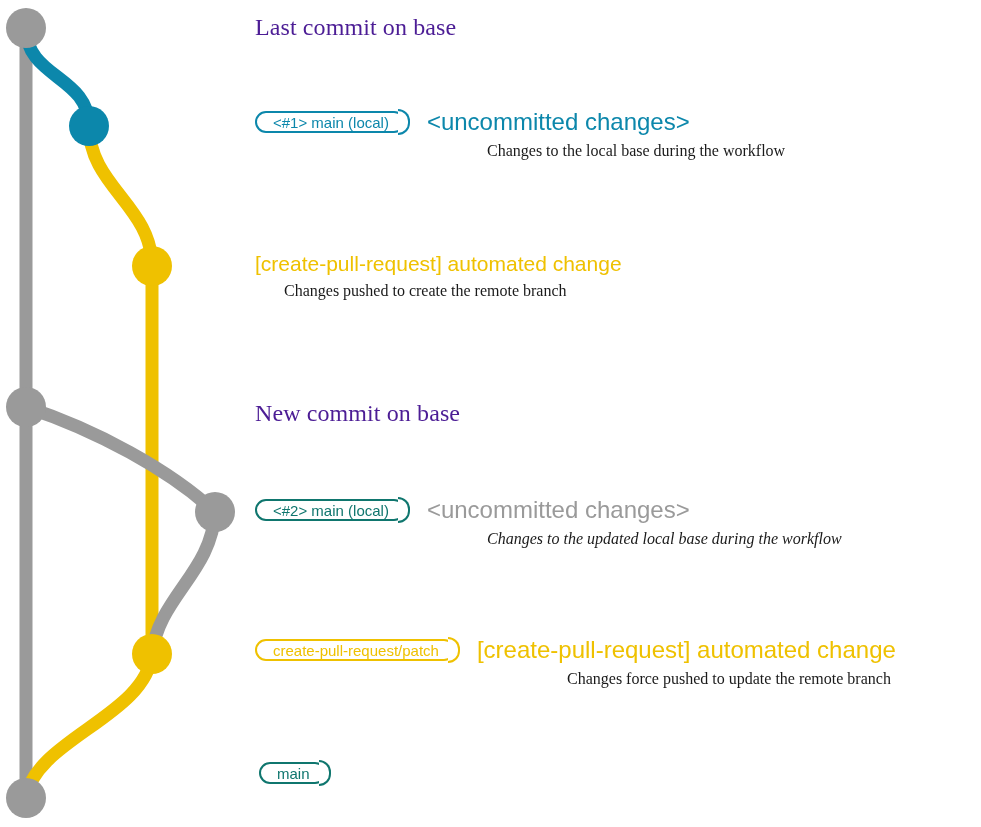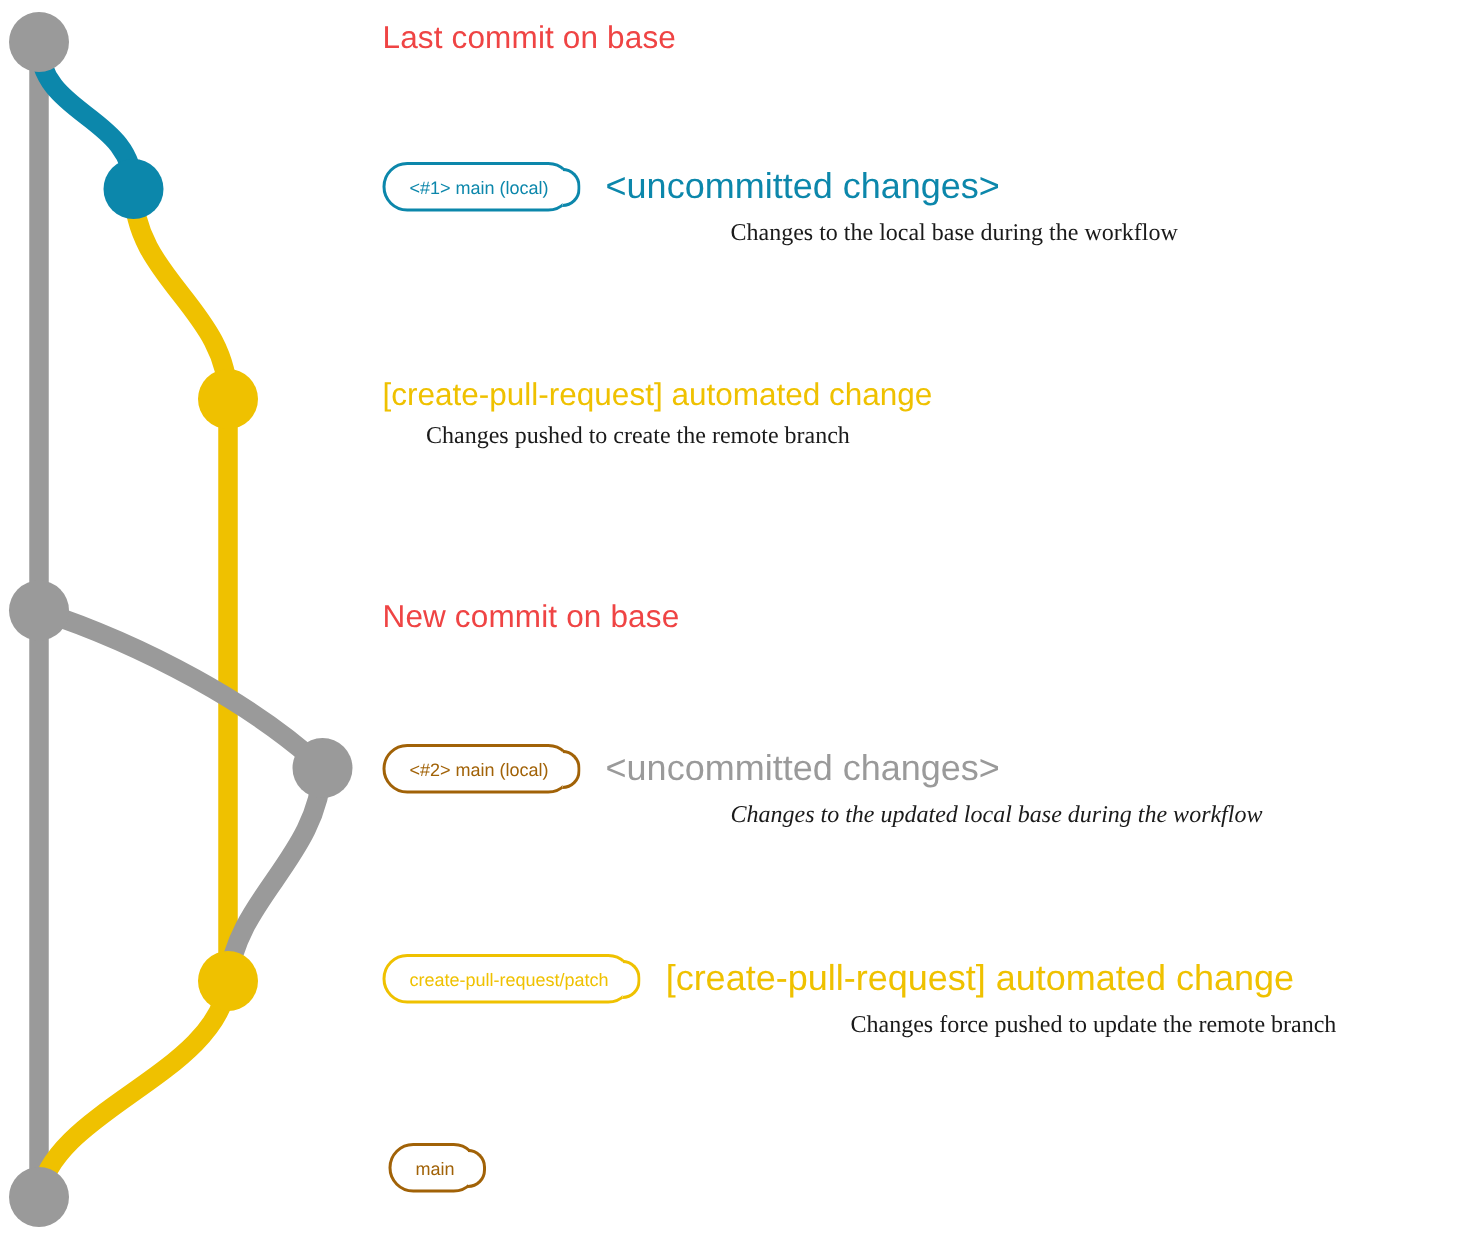--- a/index.html
+++ b/index.html
@@ -41,60 +41,60 @@
 
   .row-main {
     display: flex;
     align-items: center;
     flex-direction: row;
     white-space: nowrap;
   }
 
   
   .plain-title {
-    font-size: 21px;
-    color: #ef4444;
-    font-family: Liberation Sans, sans-serif;
+    font-size: 24px;
+    color: #4c1d95;
+    font-family: Liberation Serif, serif;
     letter-spacing: 0.1px;
     white-space: nowrap;
   }
 
   
   .badge {
     position: relative;
     display: inline-flex;
     align-items: center;
     justify-content: center;
-    height: 33px;
+    height: 22px;
     box-sizing: border-box;
     padding: 0 14px 0 16px;
     border: 2px solid currentColor;
     border-radius: 18px;
-    font-size: 12px;
+    font-size: 15px;
     line-height: 1;
     white-space: nowrap;
   }
   .badge::after {
     
     content: "";
     position: absolute;
     right: -7px;
     top: 50%;
     transform: translateY(-50%);
     width: 12px;
     height: 26px;
     box-sizing: border-box;
     border: 2px solid currentColor;
     border-left: none;
     border-radius: 0 13px 13px 0;
     background: #ffffff;
   }
 
   .badge-teal  { color: #0c87ab; }
-  .badge-gray  { color: #a16207; }
+  .badge-gray  { color: #0f766e; }
   .badge-amber { color: #efc100; }
 
   
   .subject {
     font-size: 24px;
     margin-left: 22px;
     white-space: nowrap;
     font-family: "Liberation Sans", sans-serif;
   }
   .subject-teal  { color: #0c87ab; }

